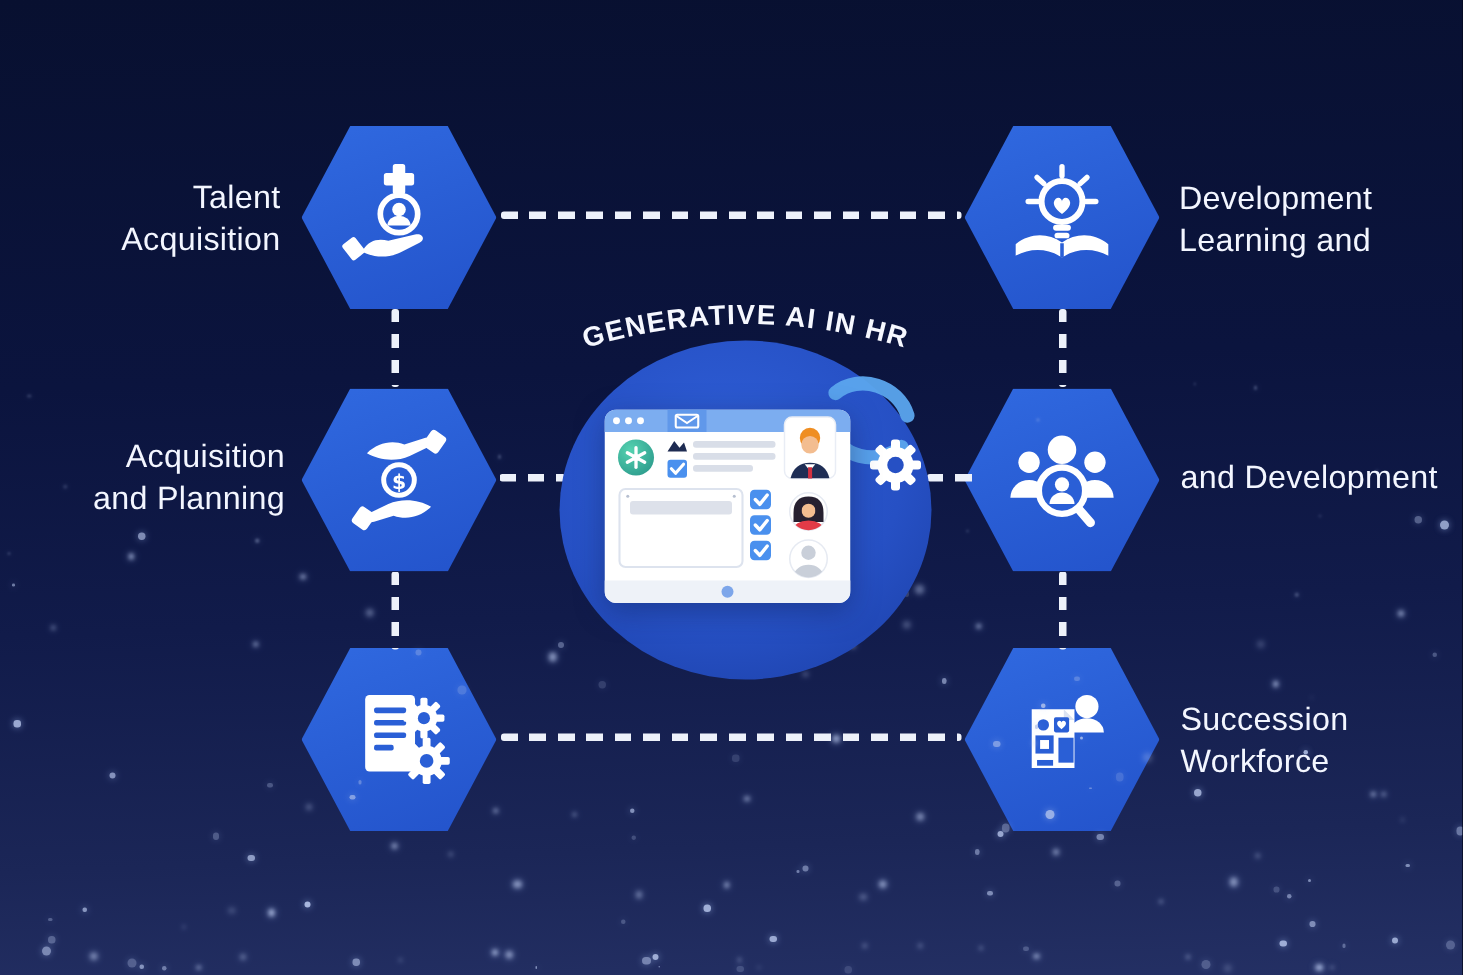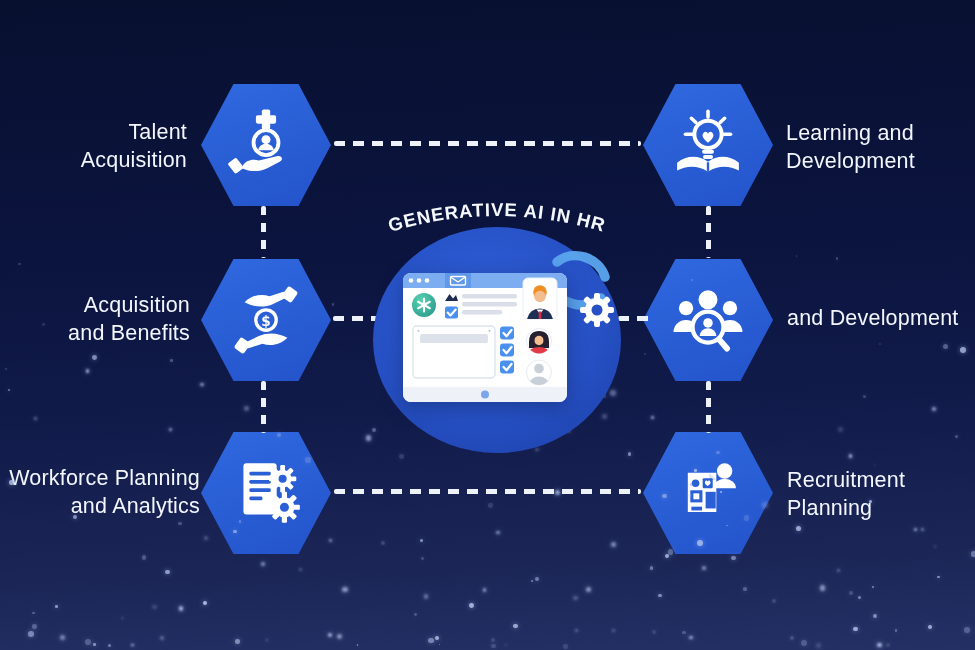--- a/index.html
+++ b/index.html
@@ -364,40 +364,40 @@
       <path d="M32,30 c-4,-3 -6,-6 -3.5,-8.5 c1.6,-1.4 3.5,0 3.5,1.5 c0,-1.5 1.9,-2.9 3.5,-1.5 c2.5,2.5 0.5,5.5 -3.5,8.5 z" fill="#fff"></path>
       <g fill="#fff">
         <rect x="27" y="36" width="10" height="3.4" rx="1.7"></rect>
         <rect x="27.8" y="40.5" width="8.4" height="3.2" rx="1.6"></rect>
       </g>
       <path d="M6,47 C14,40.5 24,40.5 32,46 C40,40.5 50,40.5 58,47 L58,53.5 C50,49 40,49 32,54.5 C24,49 14,49 6,53.5 Z" fill="#fff"></path>
       <path d="M32,46.5 v8" stroke="#2a5fd6" stroke-width="2" fill="none"></path>
     </svg>
   </div>
   <div class="node-label la-left" style="left:786px;top:147px;">
+    <div>Development</div>
     <div>Learning and</div>
-    <div>Development</div>
   </div>
 
   <div class="hex" style="left:201px;top:259px;">
     <svg viewBox="0 0 64 64">
       <g fill="#fff">
         <path d="M14,17 C20,11 28,9.5 35,12 L46,8.5 C50.5,7.2 52.5,11.5 48.5,13.5 L38,18.5 C30,22 21,21 14,17 Z"></path>
         <rect x="47" y="5" width="10" height="11" rx="2" transform="rotate(35 52 10.5)"></rect>
         <path d="M50,47 C44,53 36,54.5 29,52 L18,55.5 C13.5,56.8 11.5,52.5 15.5,50.5 L26,45.5 C34,42 43,43 50,47 Z"></path>
         <rect x="7" y="48" width="10" height="11" rx="2" transform="rotate(35 12 53.5)"></rect>
         <circle cx="32" cy="32" r="10"></circle>
       </g>
       <circle cx="32" cy="32" r="7.2" fill="#2a5fd6"></circle>
       <text x="32" y="36.8" text-anchor="middle" font-size="11.5" font-weight="bold" fill="#fff" font-family="DejaVu Sans, sans-serif">$</text>
     </svg>
   </div>
   <div class="node-label la-right" style="right:785px;top:319px;">
     <div>Acquisition</div>
-    <div>and Benefits</div>
+    <div>and Planning</div>
   </div>
 
   <div class="hex" style="left:643px;top:259px;">
     <svg viewBox="0 0 64 64">
       <g fill="#fff">
         <circle cx="13.5" cy="22" r="6"></circle>
         <path d="M3,42 a10.5,10 0 0 1 21,0 z"></path>
         <circle cx="50.5" cy="22" r="6"></circle>
         <path d="M40,42 a10.5,10 0 0 1 21,0 z"></path>
         <circle cx="32" cy="15" r="8"></circle>
@@ -445,39 +445,35 @@
           <rect x="-2.2" y="-13" width="4.4" height="6.5" rx="1" transform="rotate(135)"></rect>
           <rect x="-2.2" y="-13" width="4.4" height="6.5" rx="1" transform="rotate(180)"></rect>
           <rect x="-2.2" y="-13" width="4.4" height="6.5" rx="1" transform="rotate(225)"></rect>
           <rect x="-2.2" y="-13" width="4.4" height="6.5" rx="1" transform="rotate(270)"></rect>
           <rect x="-2.2" y="-13" width="4.4" height="6.5" rx="1" transform="rotate(315)"></rect>
         </g>
         <circle r="3.8" fill="#2a5fd6"></circle>
       </g>
     </svg>
   </div>
-  <div class="node-label la-right" style="right:775px;top:492px;">
-    <div>Workforce Planning</div>
-    <div>and Analytics</div>
-  </div>
 
   <div class="hex" style="left:643px;top:432px;">
     <svg viewBox="0 0 64 64">
       <g fill="#fff">
         <circle cx="46" cy="13.5" r="6.5"></circle>
         <path d="M36.5,28 a9.5,8 0 0 1 19,0 z"></path>
       </g>
       <path d="M15,15 h24 v33 h-24 z" fill="#fff"></path>
       <path d="M33,15 l6,6 h-6 z" fill="#dbe3f2"></path>
       <circle cx="21.5" cy="23.8" r="3.2" fill="#2a5fd6"></circle>
       <rect x="27.5" y="19.5" width="8.5" height="8.5" rx="1" fill="#2a5fd6"></rect>
       <path d="M31.75,26.2 c-2.2,-1.6 -3.2,-3.2 -1.9,-4.4 c0.9,-0.8 1.9,0 1.9,0.7 c0,-0.7 1,-1.5 1.9,-0.7 c1.3,1.2 0.3,2.8 -1.9,4.4 z" fill="#fff"></path>
       <rect x="18.4" y="31" width="7.6" height="7.6" fill="none" stroke="#2a5fd6" stroke-width="2.6"></rect>
       <rect x="30" y="31" width="8.5" height="14" fill="#2a5fd6"></rect>
       <rect x="18" y="43.5" width="9" height="3.2" fill="#2a5fd6"></rect>
     </svg>
   </div>
   <div class="node-label la-left" style="left:787px;top:494px;">
-    <div>Recruitment</div>
-    <div>Planning</div>
+    <div>Succession</div>
+    <div>Workforce</div>
   </div>
 
 </div>
 
 </body></html>

